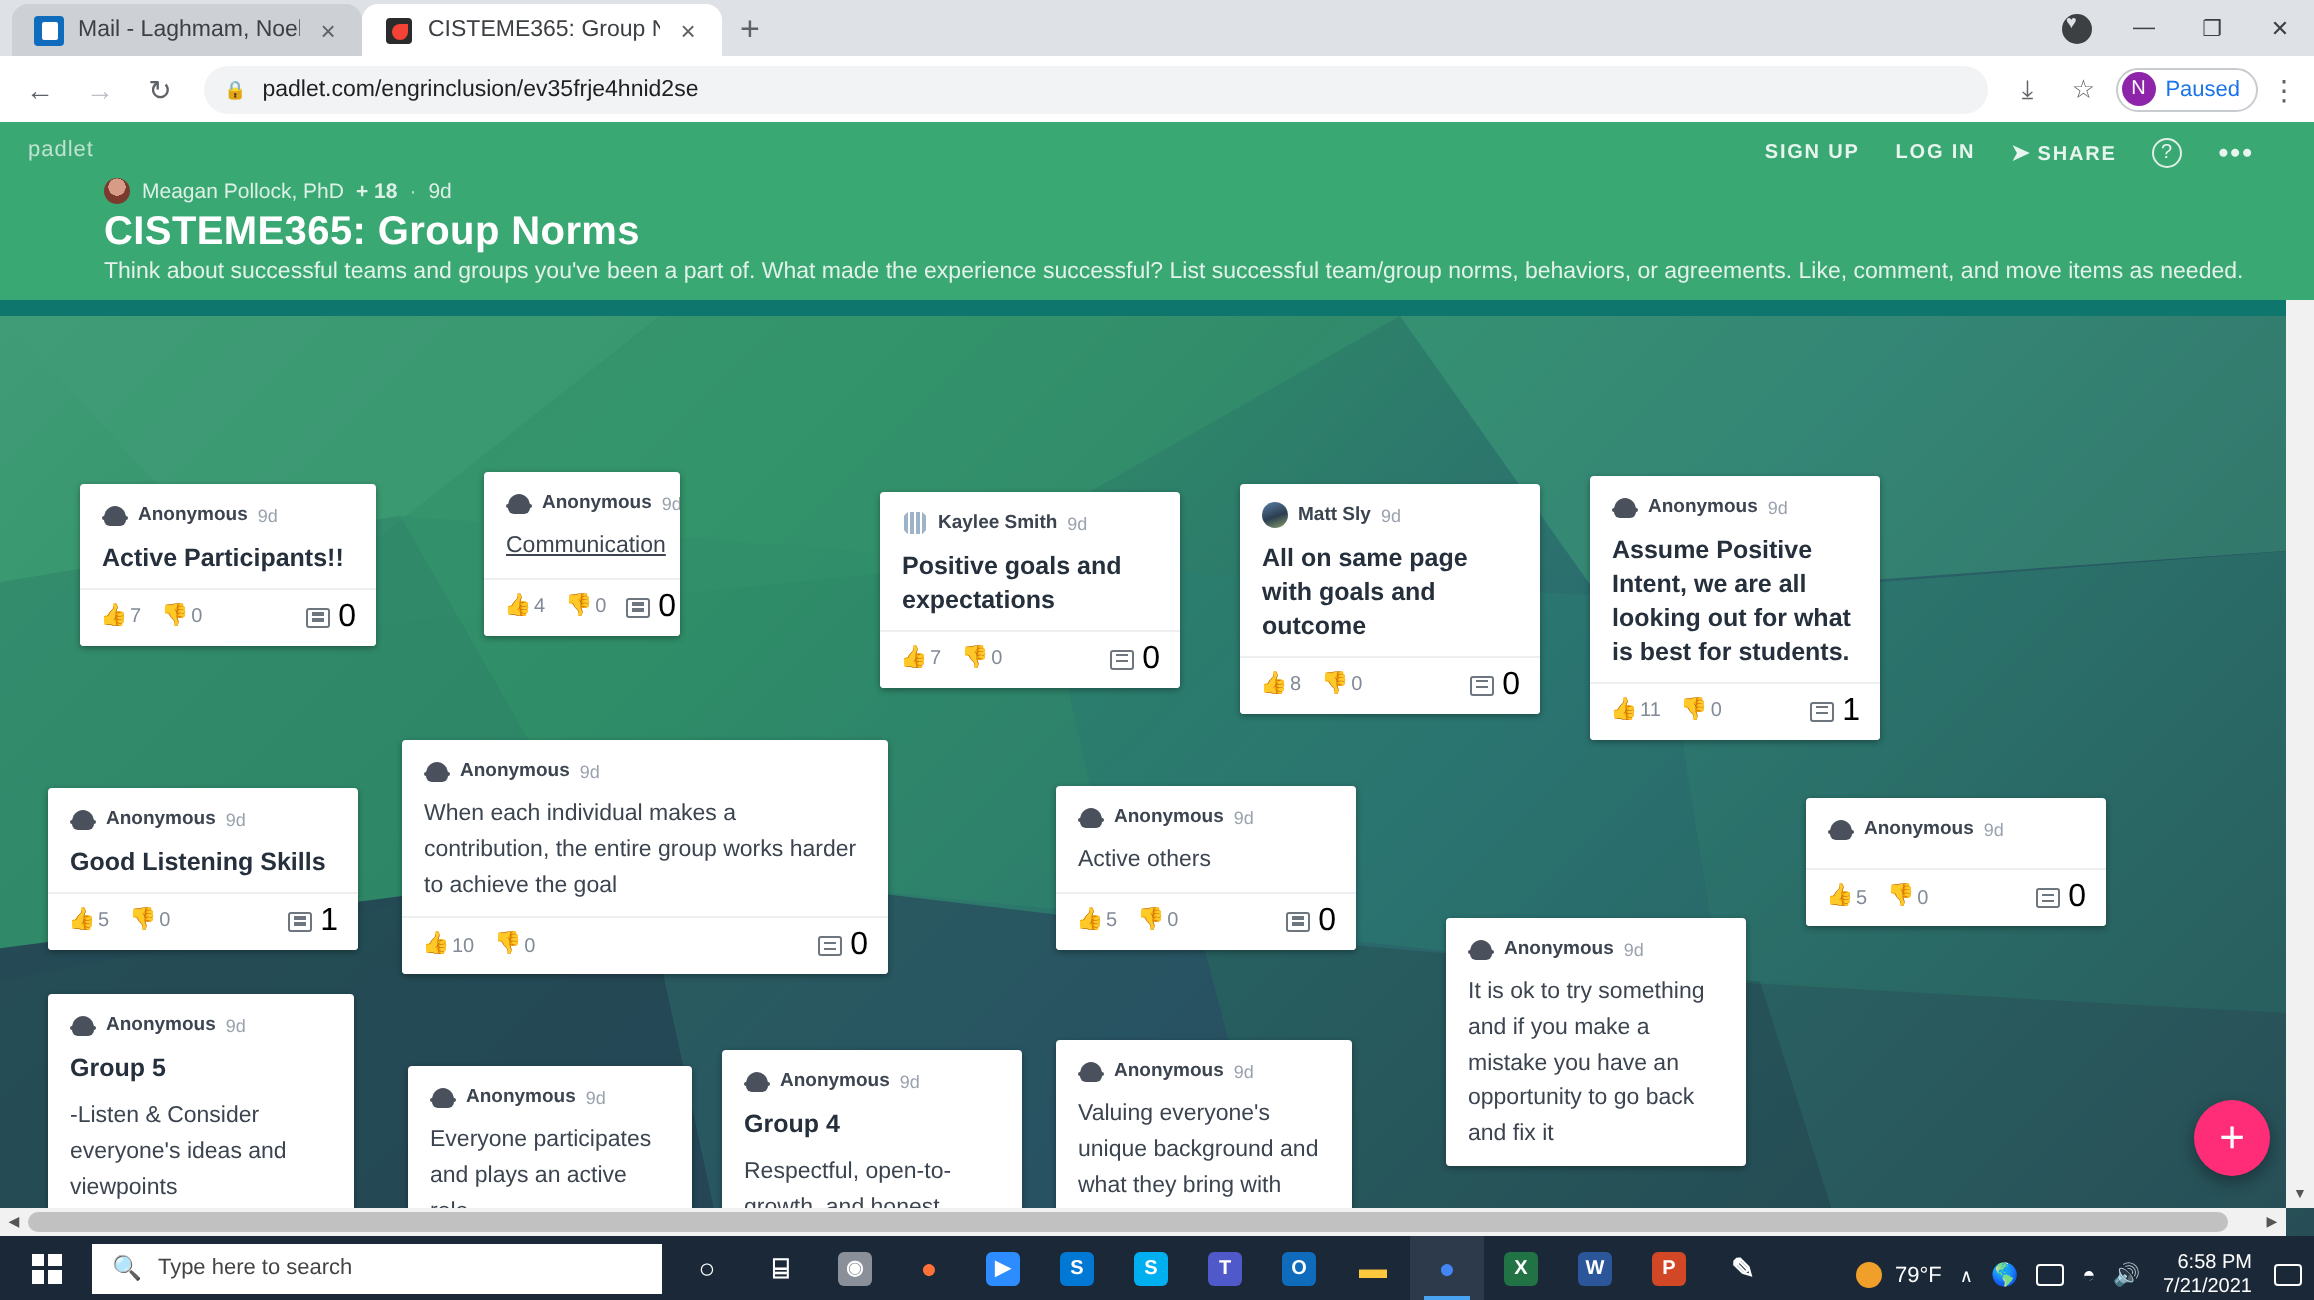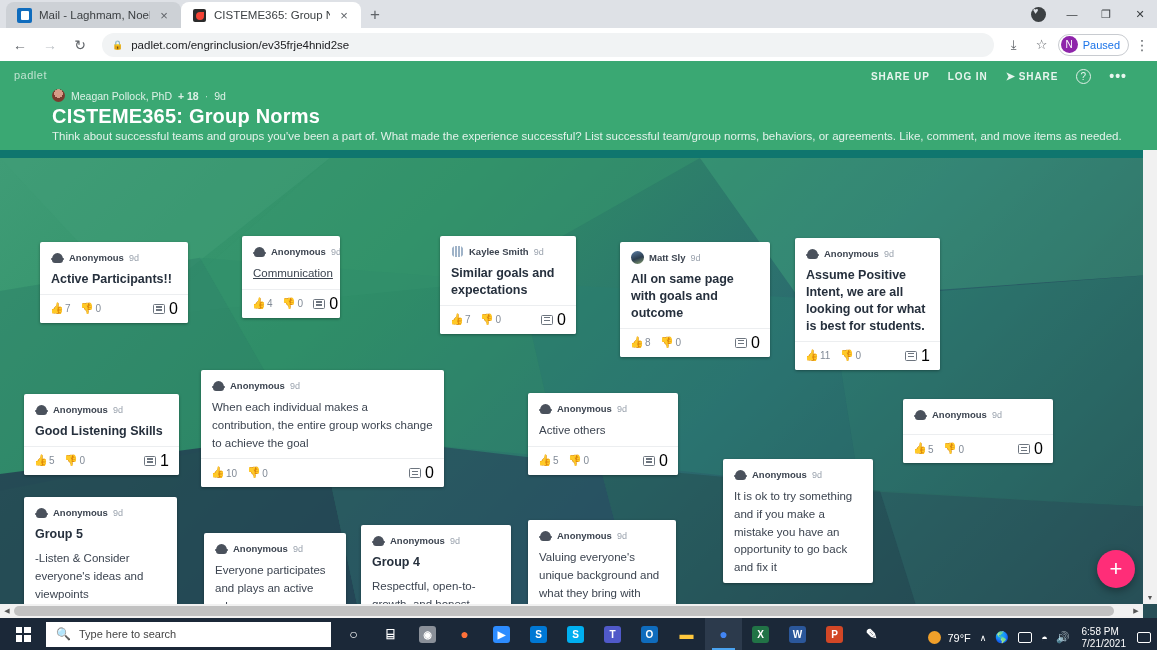--- a/index.html
+++ b/index.html
@@ -190,21 +190,21 @@
   .tb-ic.active { background: #2c3a4c; }
   .tb-ic.active:after { content: ""; position: absolute; bottom: 0; left: 7px; right: 7px; height: 2px; background: #4aa3f0; }
   .sq { width: 17px; height: 17px; border-radius: 3px; display: flex; align-items: center;
         justify-content: center; font-size: 10px; color: #fff; font-weight: bold; }
   .tb-right {
     position: absolute; right: 0; top: 0; height: 39px; display: flex; align-items: center;
     gap: 9px; padding-right: 6px; color: #fff; font-size: 11px;
   }
   .wx { display: flex; align-items: center; gap: 6px; }
   .sun { width: 13px; height: 13px; border-radius: 50%; background: #f0a02a; }
-  .tb-clock { text-align: left; line-height: 1.15; font-size: 10px; padding: 0 2px; }
+  .tb-clock { text-align: right; line-height: 1.15; font-size: 10px; padding: 0 2px; }
   .chev { font-size: 9px; }
   .tray-ic { font-size: 11px; }
   .notif { width: 14px; height: 11px; border: 1.3px solid #fff; border-radius: 2px; }
 </style>
 </head>
 <body>
 
 <div class="browser">
 
   <div class="tabstrip">
@@ -246,21 +246,21 @@
       </div>
       <div class="dots-v">⋮</div>
     </div>
   </div>
 
   <div class="page">
 
     <div class="padlet-header">
       <div class="padlet-logo">padlet</div>
       <div class="header-actions">
-        <span>SHARE UP</span>
+        <span>SIGN UP</span>
         <span>LOG IN</span>
         <span>
           <span class="share-ic">➤</span><span>SHARE</span>
         </span>
         <span class="qmark">?</span>
         <span class="ha-dots">•••</span>
       </div>
       <div class="hdr-body">
         <div class="author-row">
           <span class="author-av"></span>
@@ -331,28 +331,28 @@
               <span class="react">
                 <span class="thumb">👎</span>
                 <span class="num">0</span>
               </span>
               <span class="cmt">
                 <span class="cmt-ic"></span>
                 <span class="num">0</span>
               </span>
             </div>
           </div>
-          <div class="card" style="left: 440px; top: 78px; width: 136px;">
+          <div class="card" style="left: 440px; top: 88px; width: 150px;">
             <div class="card-inner">
               <div class="c-head">
                 <span class="c-av kaylee"></span>
                 <span class="c-name">Kaylee Smith</span>
                 <span class="c-time">9d</span>
               </div>
-              <div class="c-title">Similar goals and expectations</div>
+              <div class="c-title">Positive goals and expectations</div>
             </div>
             <div class="c-foot">
               <span class="react">
                 <span class="thumb">👍</span>
                 <span class="num">7</span>
               </span>
               <span class="react">
                 <span class="thumb">👎</span>
                 <span class="num">0</span>
               </span>
@@ -434,21 +434,21 @@
               </span>
             </div>
           </div>
           <div class="card" style="left: 201px; top: 212px; width: 243px;">
             <div class="card-inner">
               <div class="c-head">
                 <span class="c-av anon"></span>
                 <span class="c-name">Anonymous</span>
                 <span class="c-time">9d</span>
               </div>
-              <div class="c-body" style="white-space: pre-line;">When each individual makes a contribution, the entire group works change to achieve the goal</div>
+              <div class="c-body" style="white-space: pre-line;">When each individual makes a contribution, the entire group works harder to achieve the goal</div>
             </div>
             <div class="c-foot">
               <span class="react">
                 <span class="thumb">👍</span>
                 <span class="num">10</span>
               </span>
               <span class="react">
                 <span class="thumb">👎</span>
                 <span class="num">0</span>
               </span>

